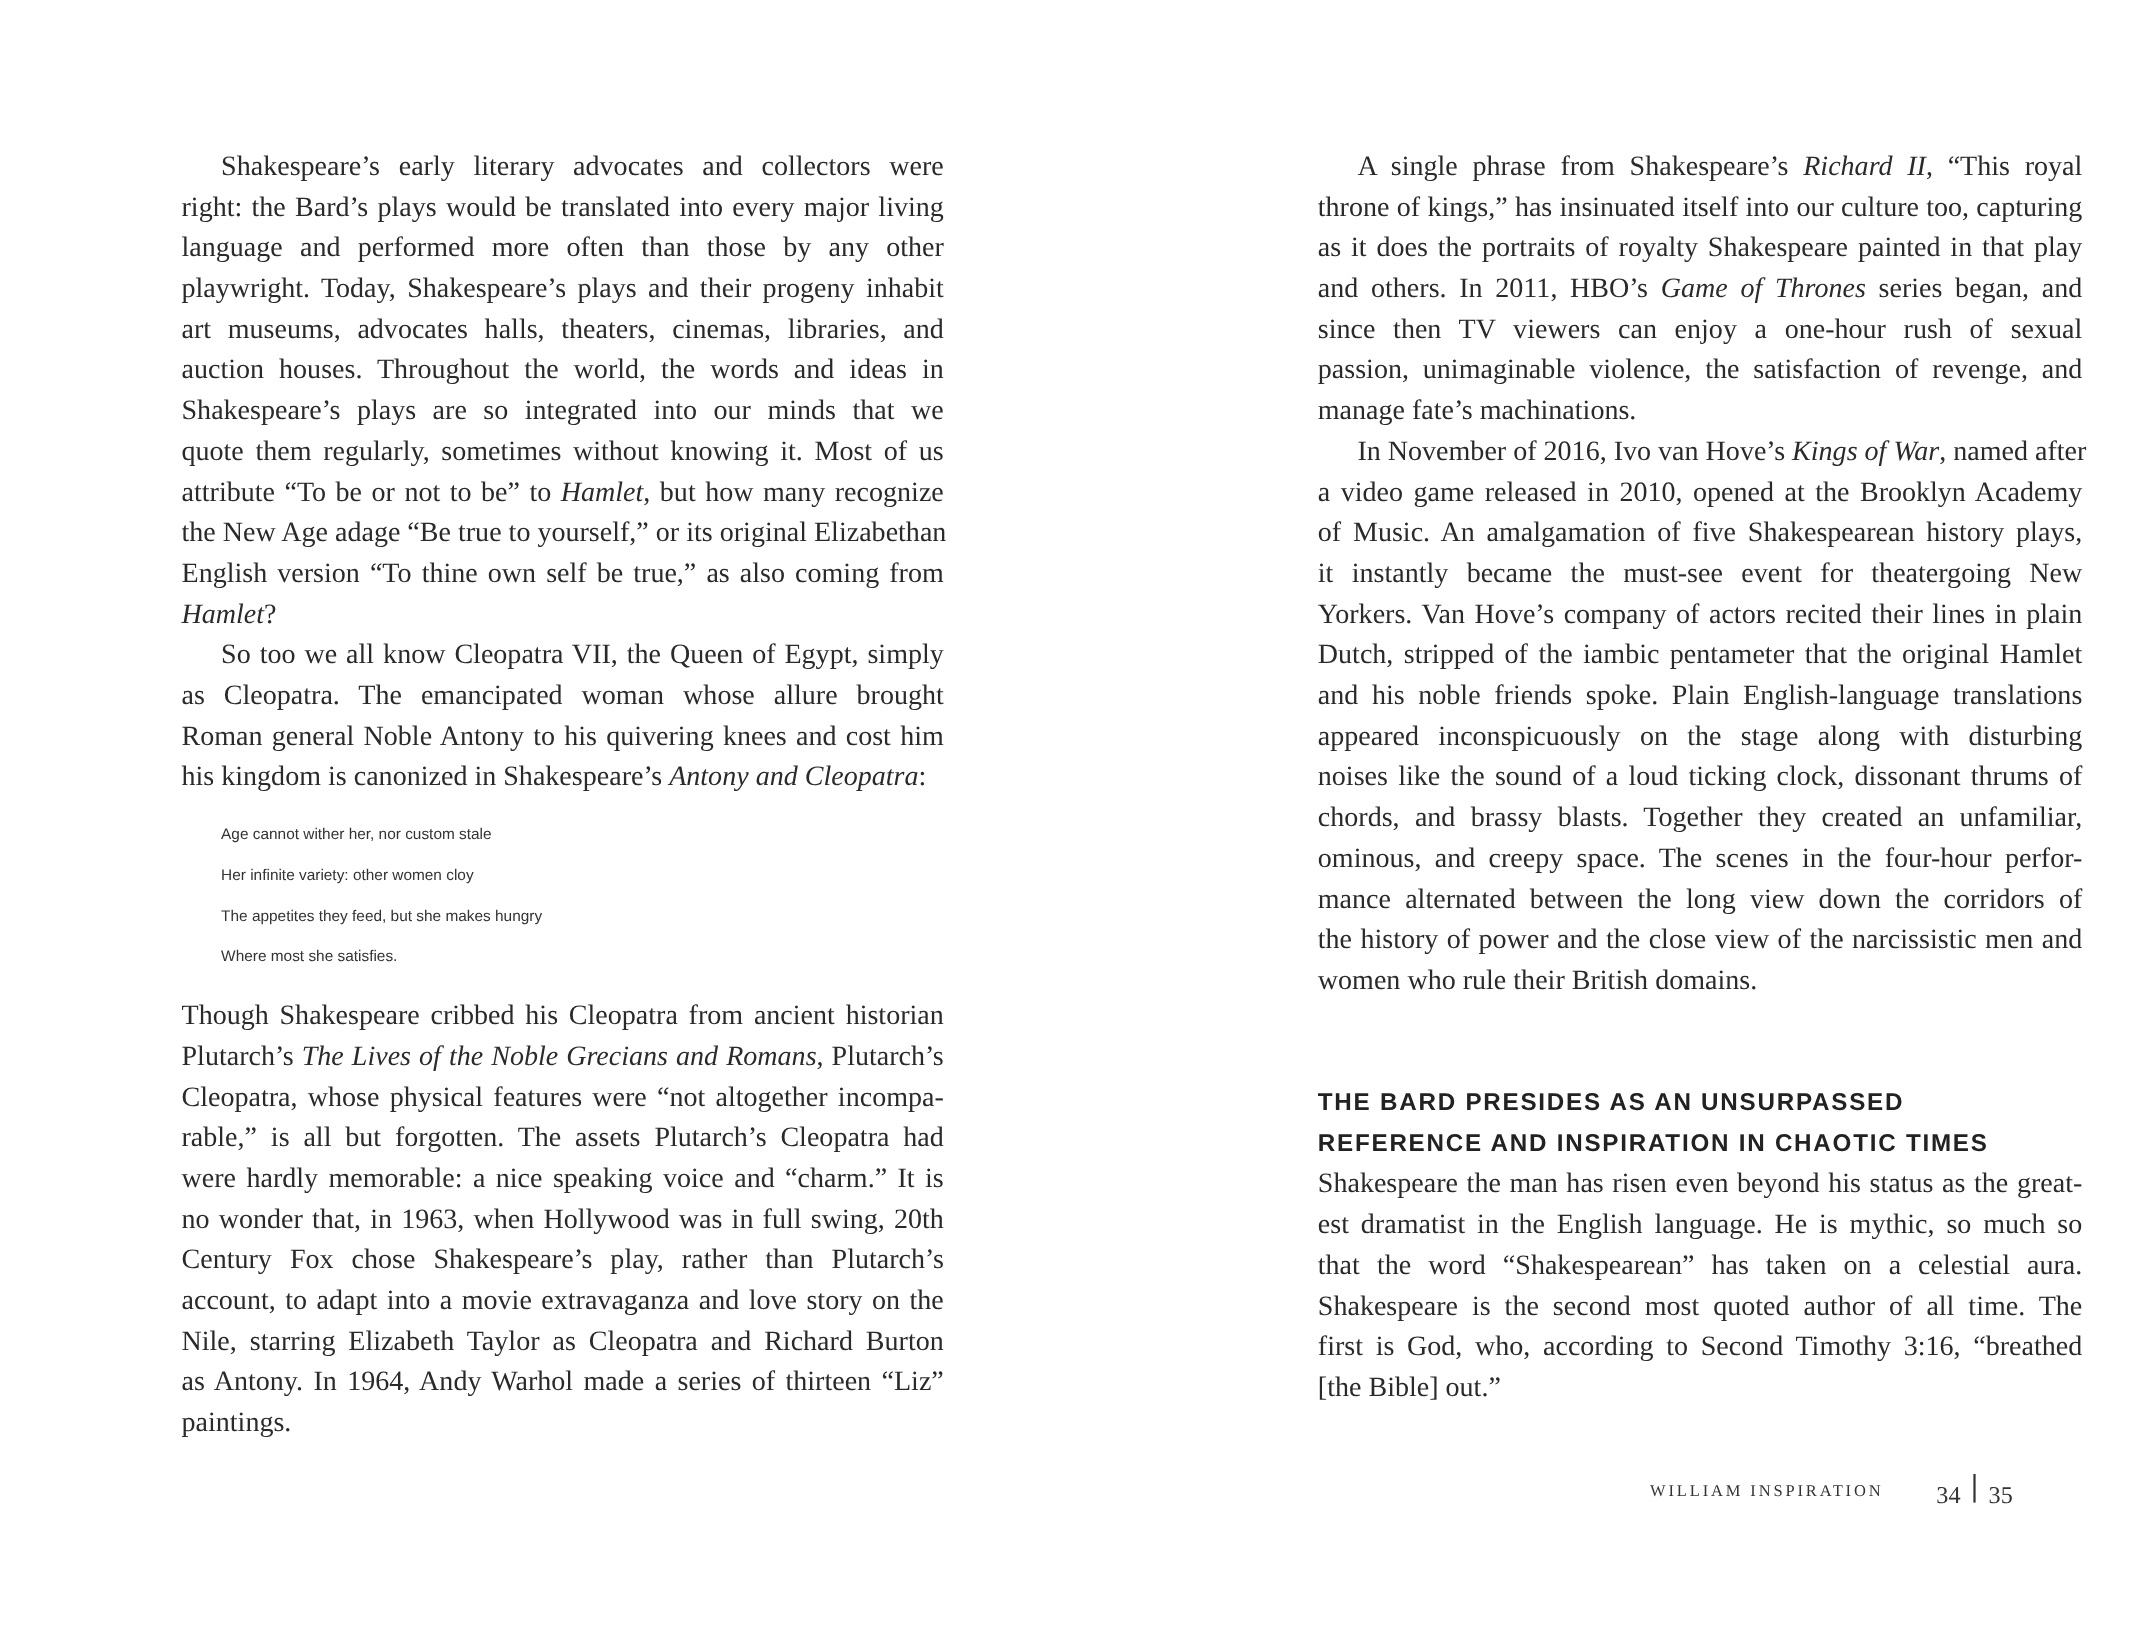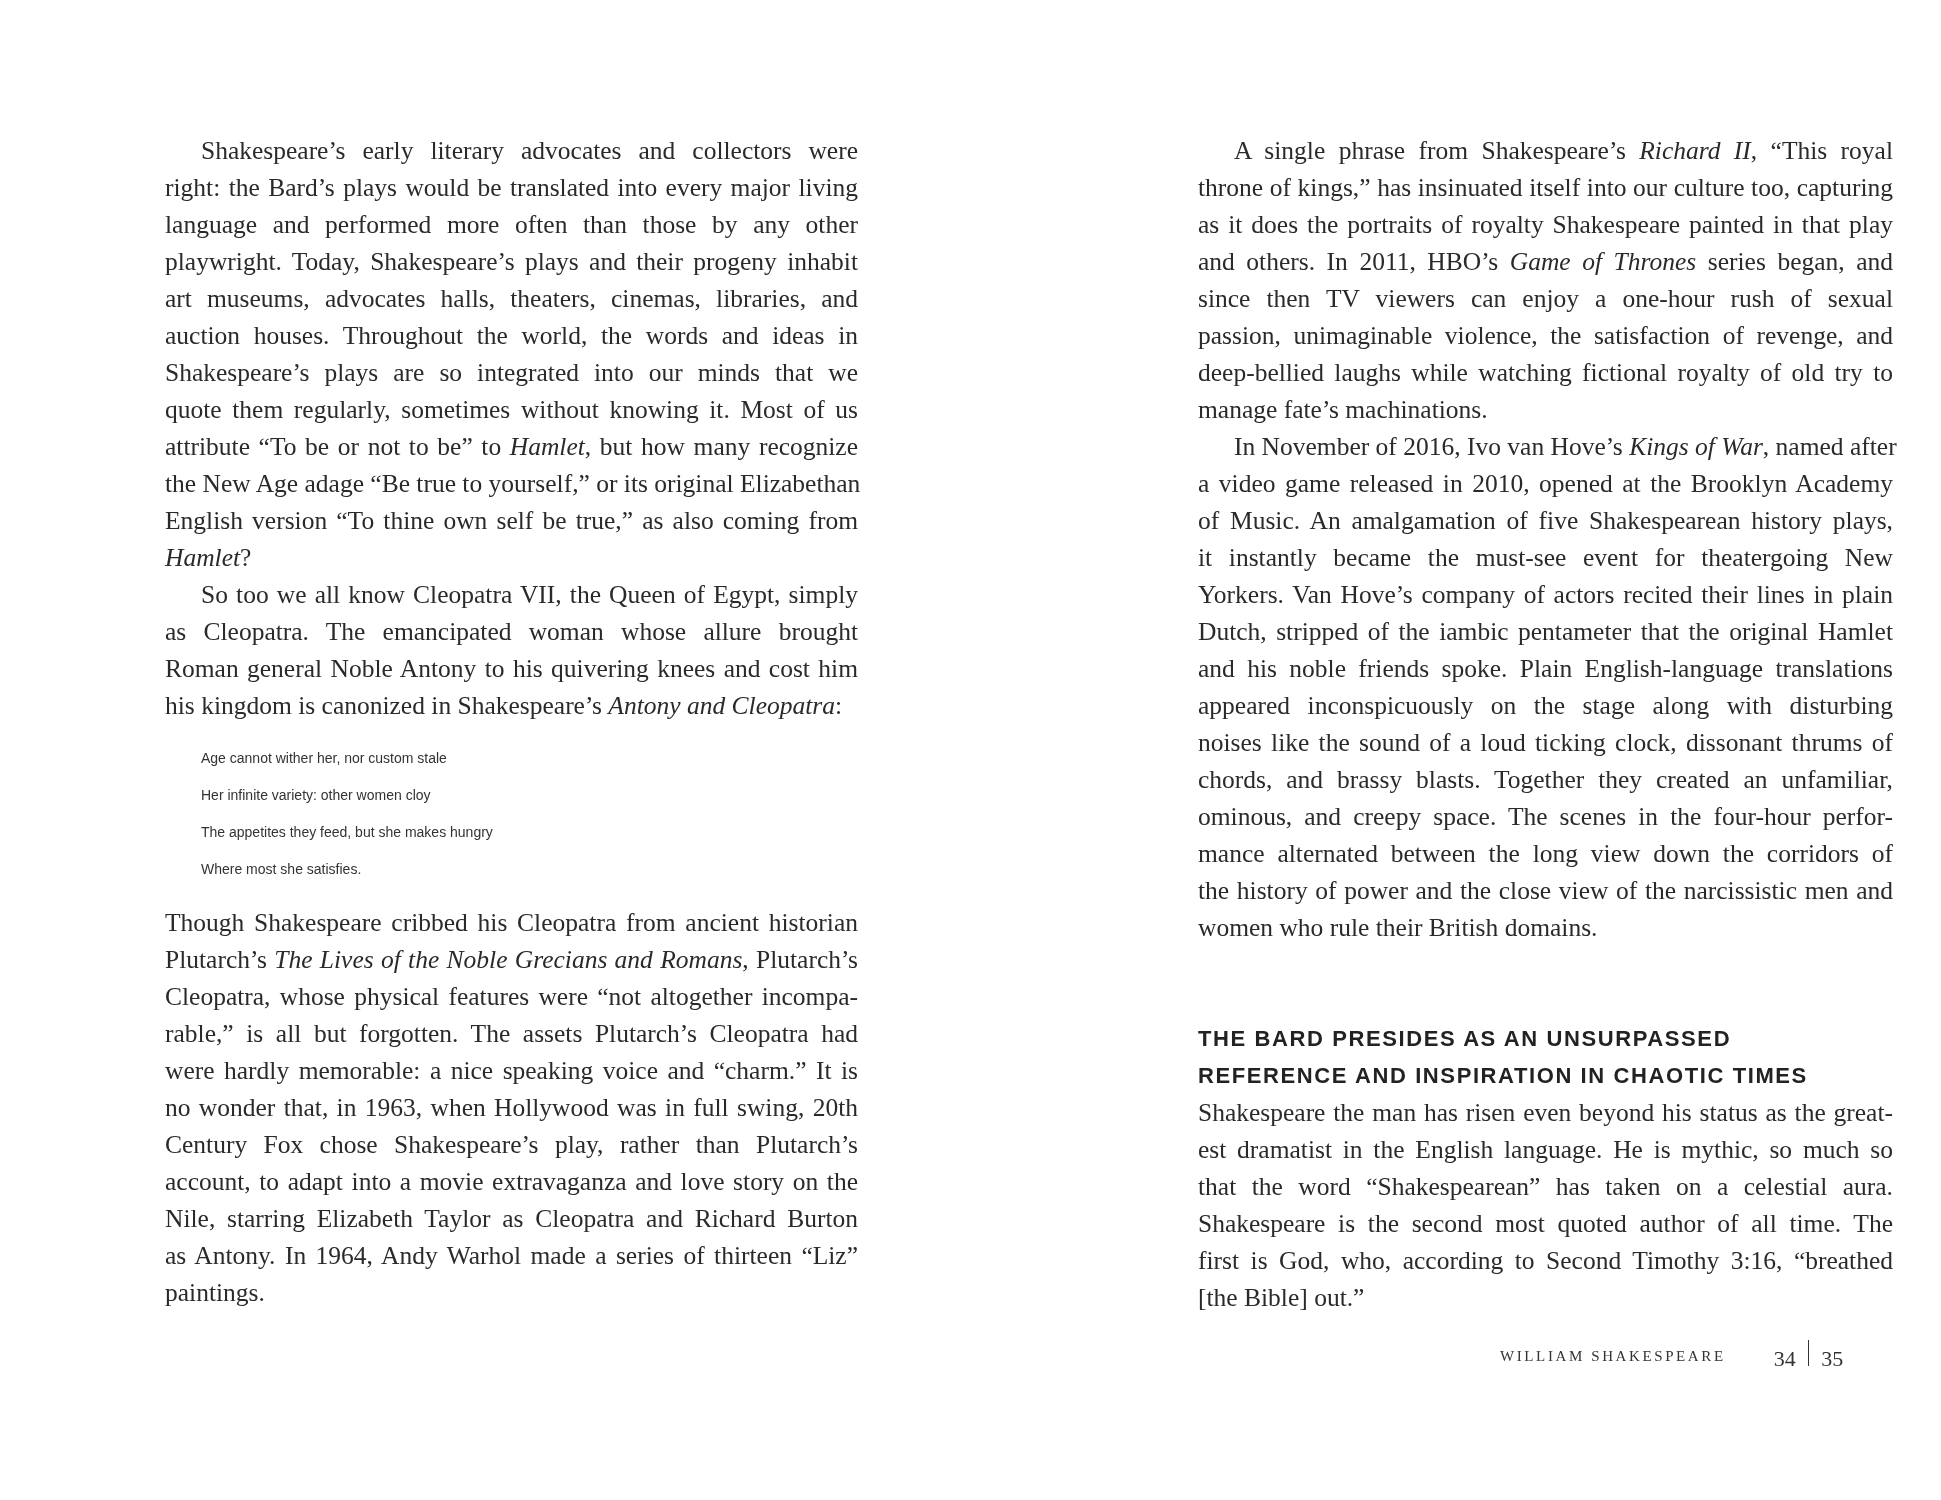--- a/index.html
+++ b/index.html
@@ -69,21 +69,20 @@
 </div>
 
 <div class="col right">
   <div>
       <div class="line indent"><span>A single phrase from Shakespeare’s </span><em>Richard II</em><span>, “This royal</span></div>
       <div class="line"><span>throne of kings,” has insinuated itself into our culture too, capturing</span></div>
       <div class="line"><span>as it does the portraits of royalty Shakespeare painted in that play</span></div>
       <div class="line"><span>and others. In 2011, HBO’s </span><em>Game of Thrones</em><span> series began, and</span></div>
       <div class="line"><span>since then TV viewers can enjoy a one-hour rush of sexual</span></div>
       <div class="line"><span>passion, unimaginable violence, the satisfaction of revenge, and</span></div>
-      <div class="line"><span>deep-bellied laughs while watching fictional royalty of old try to</span></div>
       <div class="line last"><span>manage fate’s machinations.</span></div>
     </div>
   <div>
       <div class="line indent"><span>In November of 2016, Ivo van Hove’s </span><em>Kings of War</em><span>, named after</span></div>
       <div class="line"><span>a video game released in 2010, opened at the Brooklyn Academy</span></div>
       <div class="line"><span>of Music. An amalgamation of five Shakespearean history plays,</span></div>
       <div class="line"><span>it instantly became the must-see event for theatergoing New</span></div>
       <div class="line"><span>Yorkers. Van Hove’s company of actors recited their lines in plain</span></div>
       <div class="line"><span>Dutch, stripped of the iambic pentameter that the original Hamlet</span></div>
       <div class="line"><span>and his noble friends spoke. Plain English-language translations</span></div>
@@ -104,17 +103,17 @@
       <div class="line"><span>Shakespeare the man has risen even beyond his status as the great-</span></div>
       <div class="line"><span>est dramatist in the English language. He is mythic, so much so</span></div>
       <div class="line"><span>that the word “Shakespearean” has taken on a celestial aura.</span></div>
       <div class="line"><span>Shakespeare is the second most quoted author of all time. The</span></div>
       <div class="line"><span>first is God, who, according to Second Timothy 3:16, “breathed</span></div>
       <div class="line last"><span>[the Bible] out.”</span></div>
     </div>
 </div>
 
 <div class="footer">
-  <span class="running-head">WILLIAM SHAKESPEARE</span>
+  <span class="running-head">WILLIAM INSPIRATION</span>
   <span class="folio">
     <span>34</span><span class="divider"></span><span>35</span>
   </span>
 </div>
 
 </body></html>

